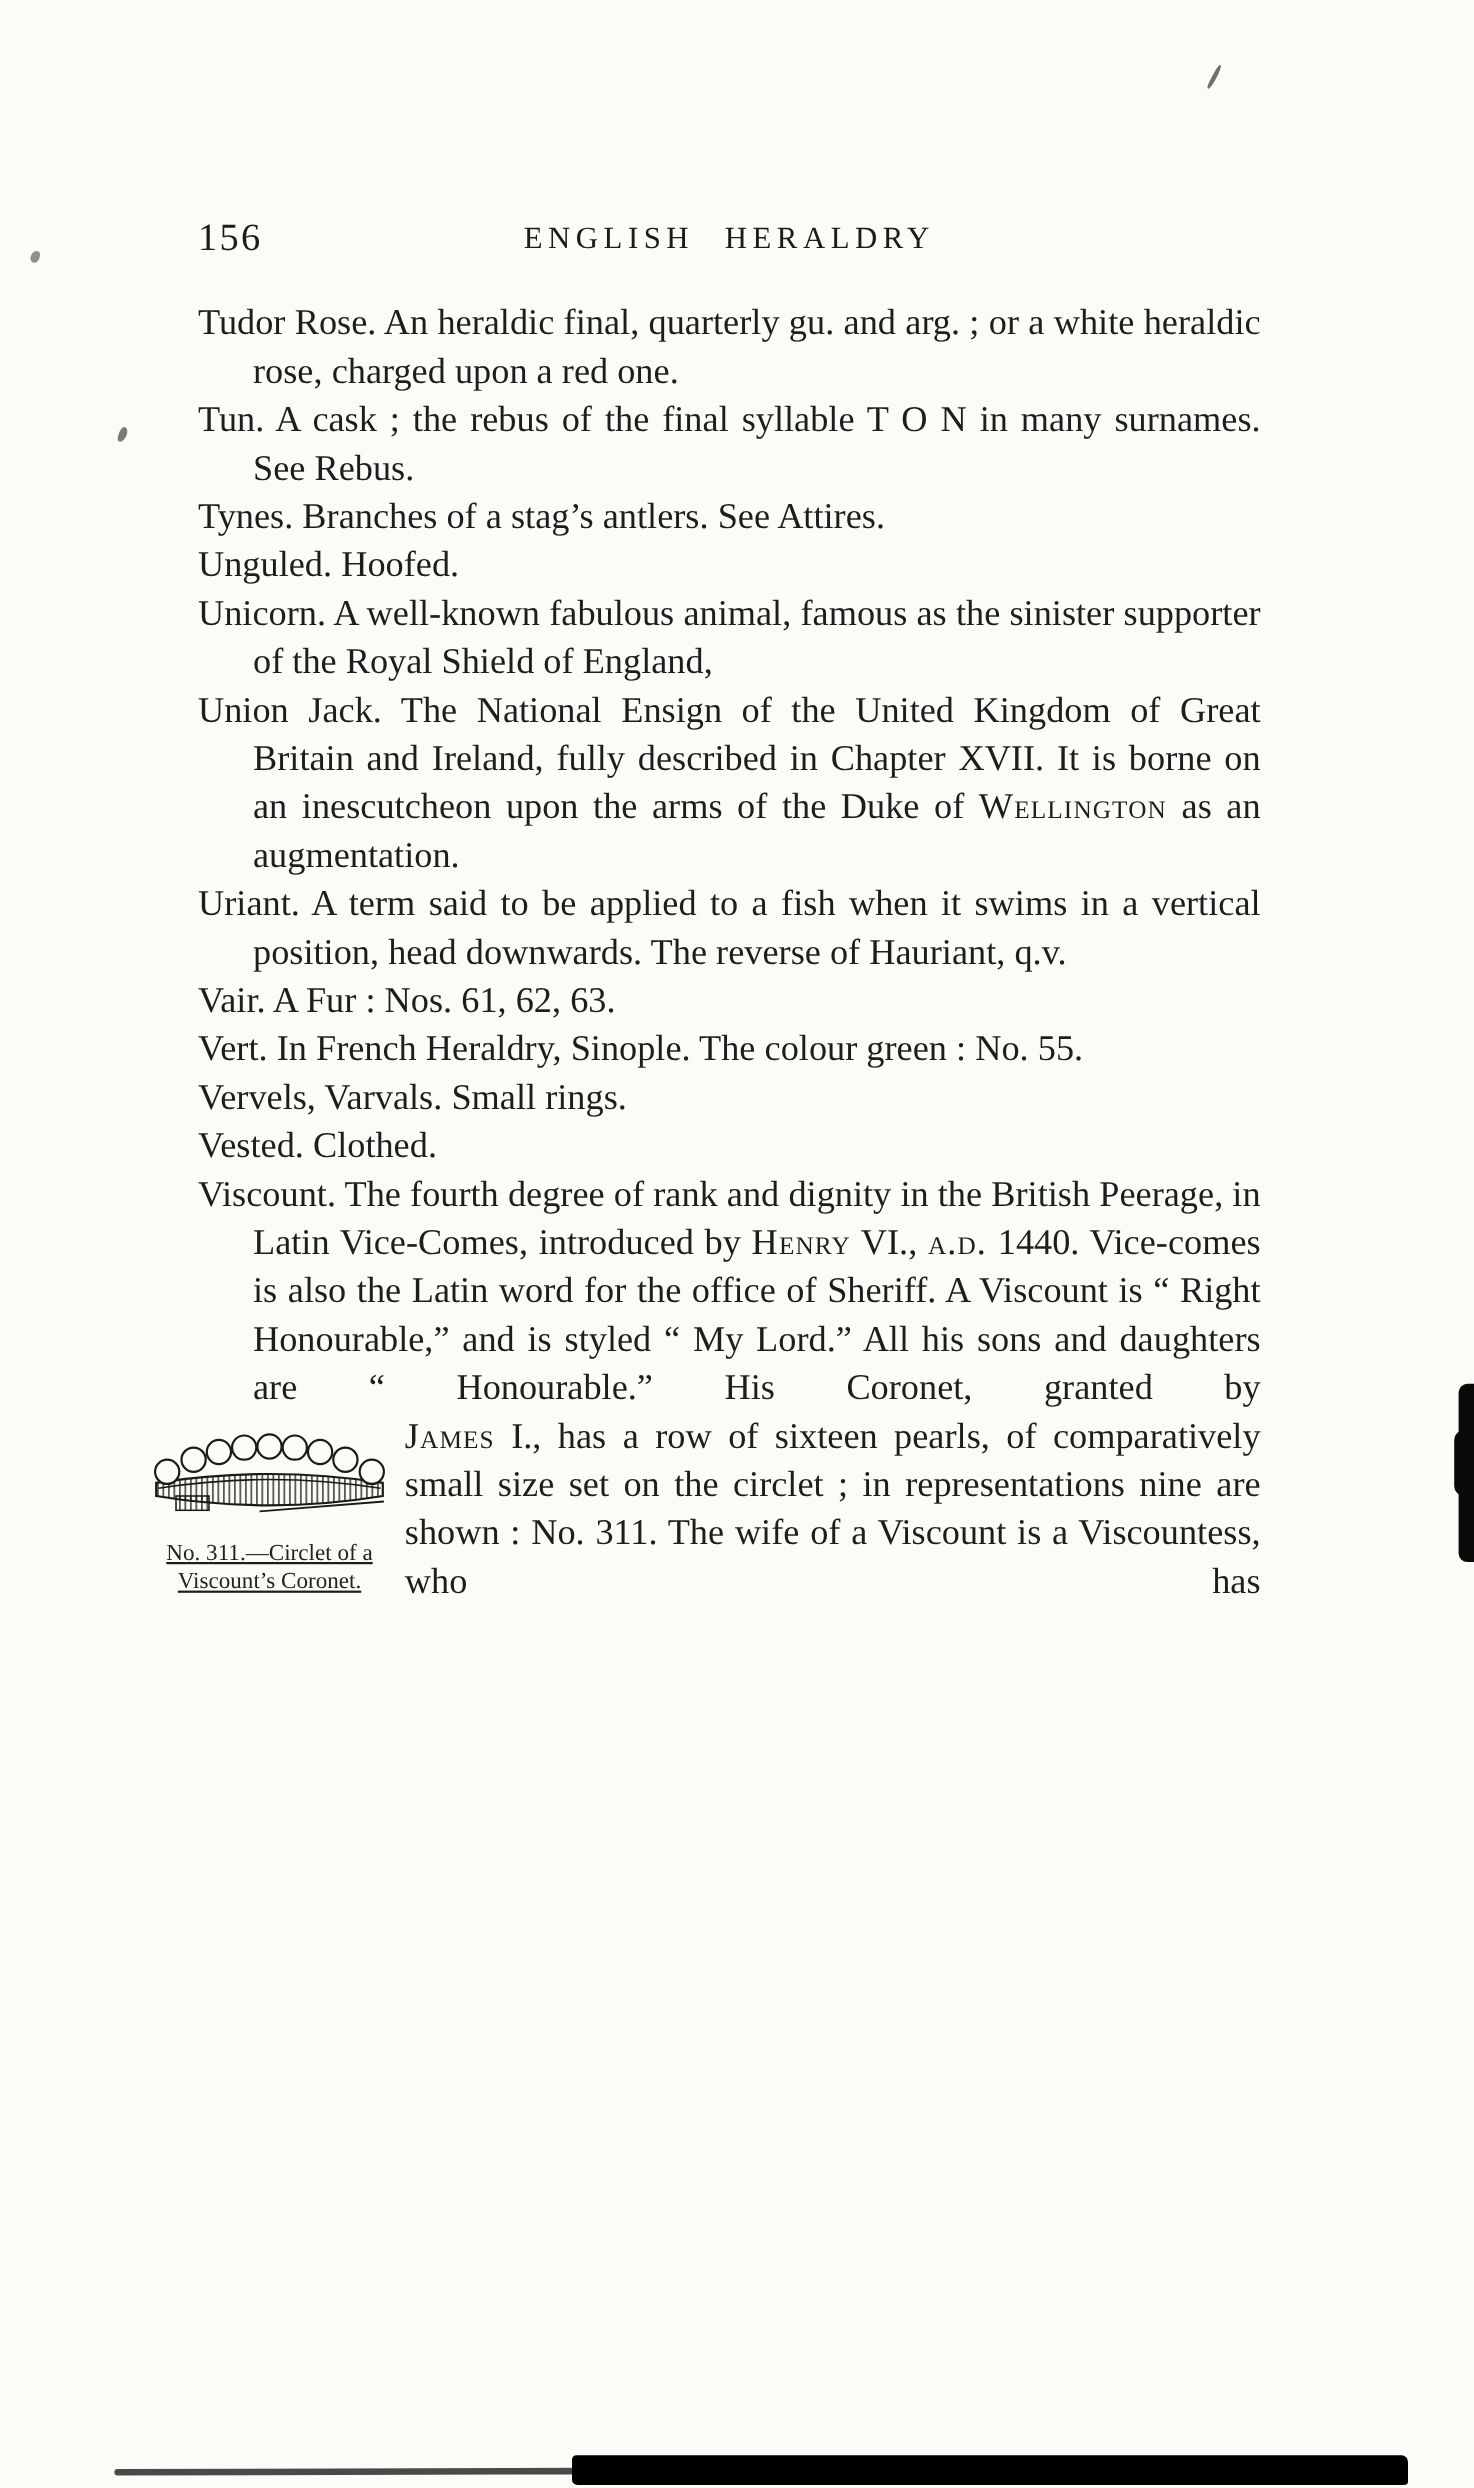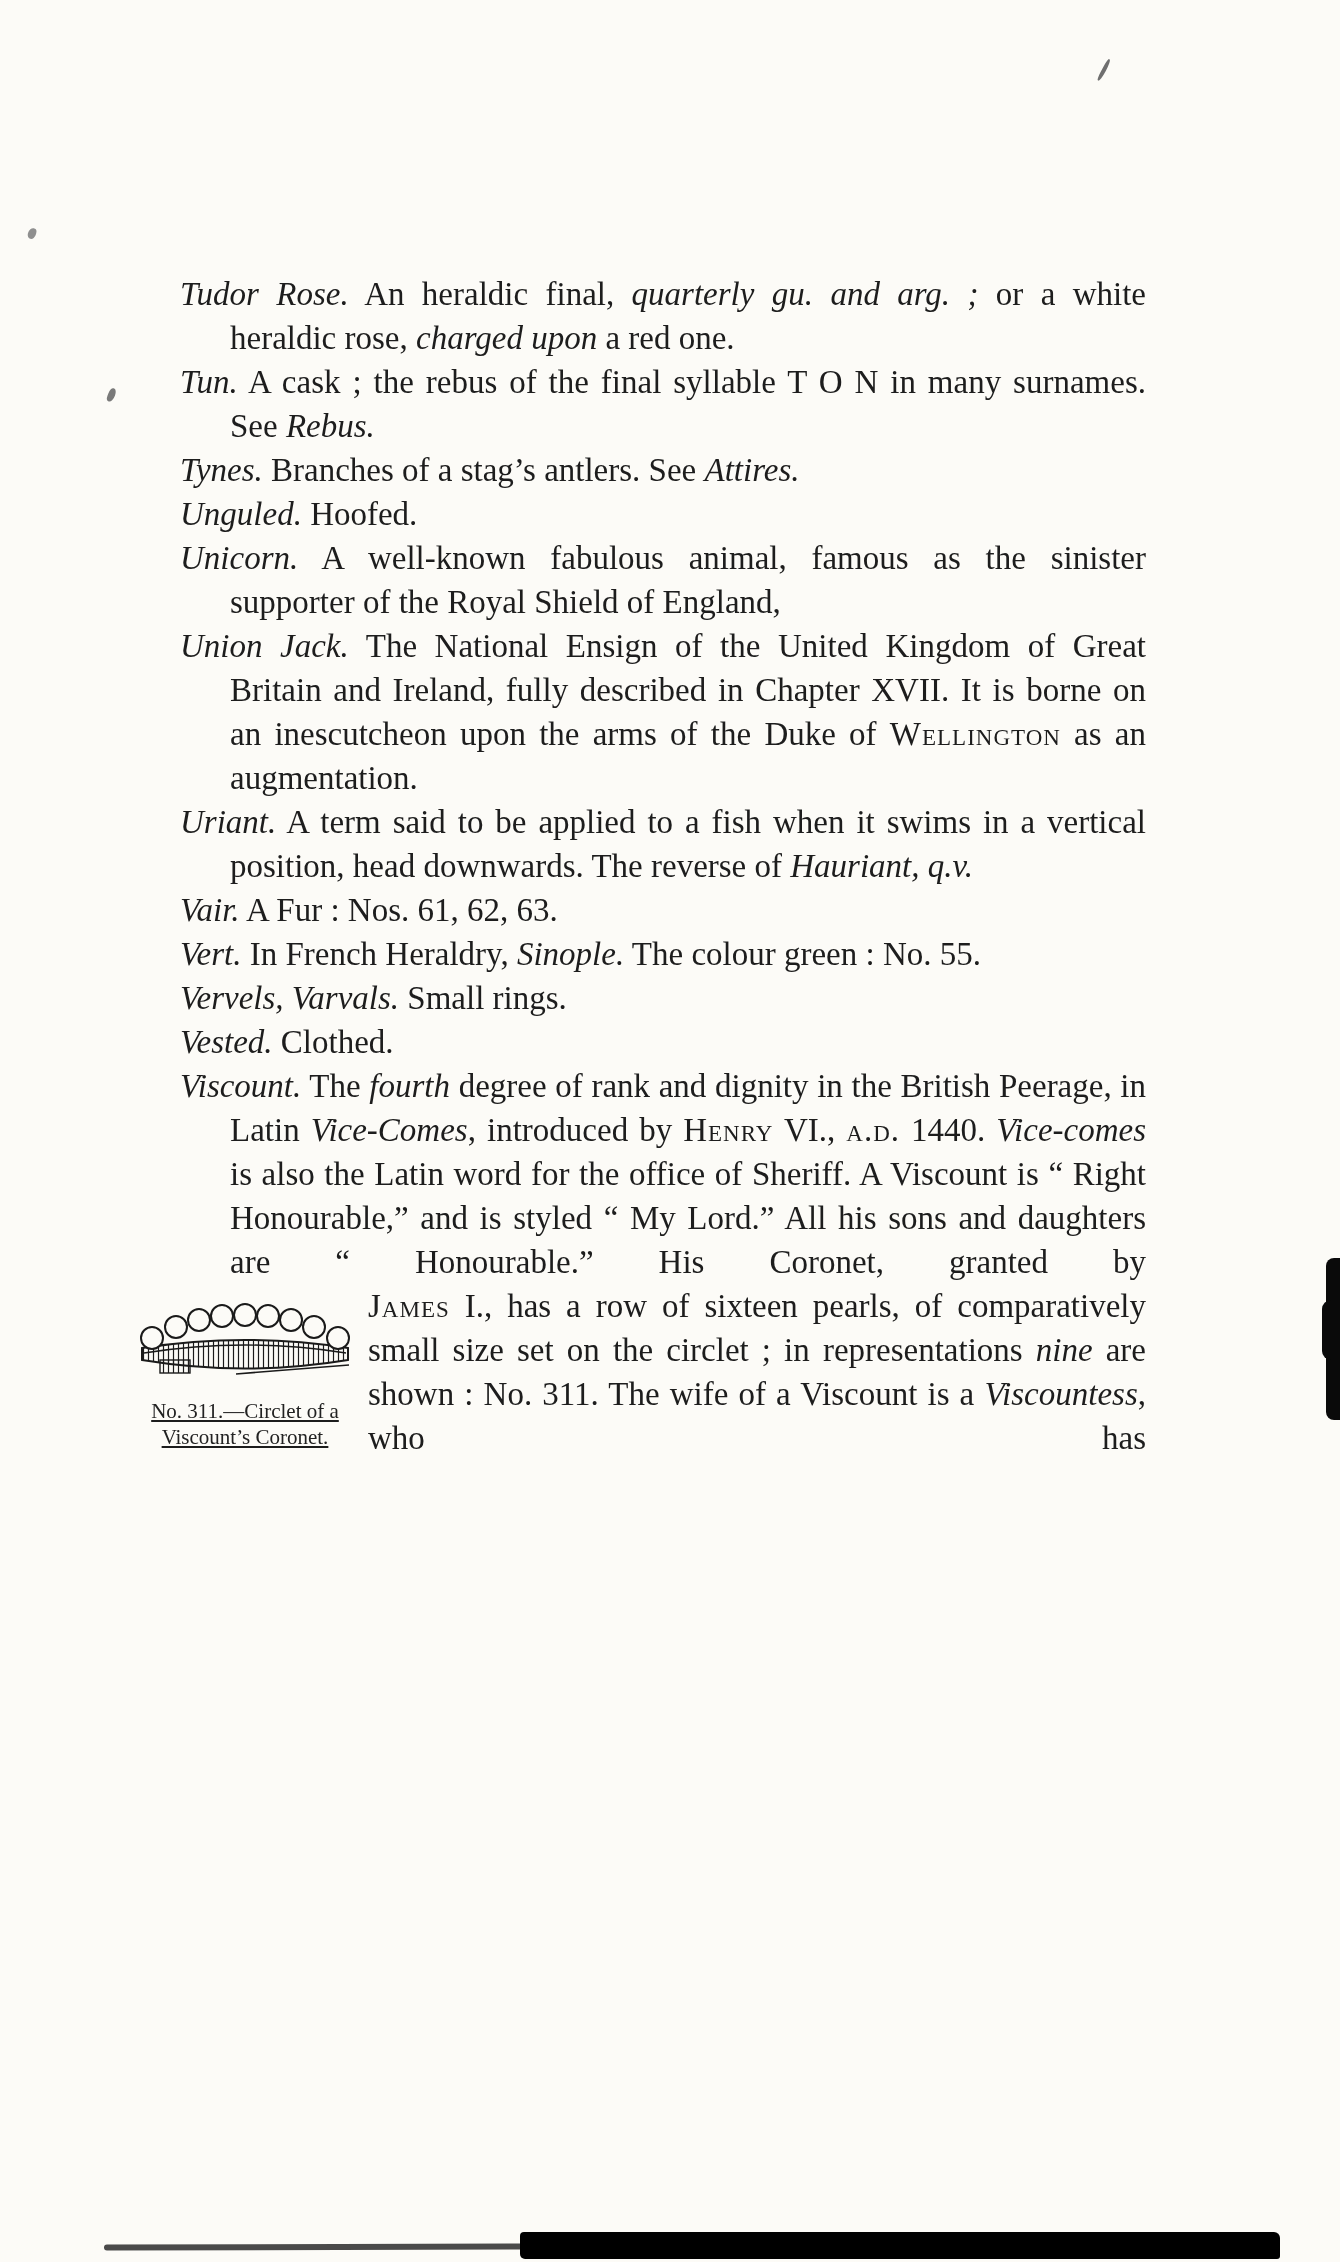--- a/index.html
+++ b/index.html
@@ -21,21 +21,21 @@
   .entry {
     font-size:33px; line-height:44px;
     text-align:justify;
     text-indent:-50px; padding-left:50px;
     color:#1d1d1d;
   }
   .entry.cont { text-align-last:justify; }
   .entry.nohang { text-indent:0; padding-left:0; }
   .entry.endline { clear:both; text-indent:0; padding-left:50px; text-align:left; }
   .r-n  { font-style:normal; }
-  .r-i  { font-style:italic; }
+  .r-i  { }
   .r-sc { font-variant:small-caps; letter-spacing:1px; }
   .fig-section { }
   .figure {
     float:left;
     width:218px;
     margin:10px 14px 4px -44px;
     text-align:center;
     text-decoration:underline;
   }
   .figure svg { display:block; margin:0 auto; }
@@ -59,20 +59,24 @@
   .speck1 { left:28px; top:228px; width:8px; height:11px; background:#8f8f8f;
             border-radius:60% 40% 55% 45%; transform:rotate(15deg); }
   .speck2 { left:108px; top:388px; width:7px; height:14px; background:#7a7a7a;
             border-radius:50% 50% 60% 40%; transform:rotate(20deg); }
 </style>
 </head>
 <body>
 
 <div class="sheet">
 
+  <div class="pagehead">
+    <span class="pagenum">156</span>
+    <span class="runhead">ENGLISH HERALDRY</span>
+  </div>
 
   <div class="bodyblock">
 
     <div id="entries">
         <p class="entry"><span class="r-i">Tudor Rose.</span><span class="r-n"> An heraldic final, </span><span class="r-i">quarterly gu. and arg. ;</span><span class="r-n"> or a white heraldic rose, </span><span class="r-i">charged upon</span><span class="r-n"> a red one.</span></p>
         <p class="entry"><span class="r-i">Tun.</span><span class="r-n"> A cask ; the rebus of the final syllable T O N in many surnames.  See </span><span class="r-i">Rebus.</span></p>
         <p class="entry"><span class="r-i">Tynes.</span><span class="r-n"> Branches of a stag’s antlers.  See </span><span class="r-i">Attires.</span></p>
         <p class="entry"><span class="r-i">Unguled.</span><span class="r-n"> Hoofed.</span></p>
         <p class="entry"><span class="r-i">Unicorn.</span><span class="r-n"> A well-known fabulous animal, famous as the sinister supporter of the Royal Shield of England,</span></p>
         <p class="entry"><span class="r-i">Union Jack.</span><span class="r-n"> The National Ensign of the United Kingdom of Great Britain and Ireland, fully described in Chapter XVII.  It is borne on an inescutcheon upon the arms of the Duke of </span><span class="r-sc">Wellington</span><span class="r-n"> as an augmentation.</span></p>

